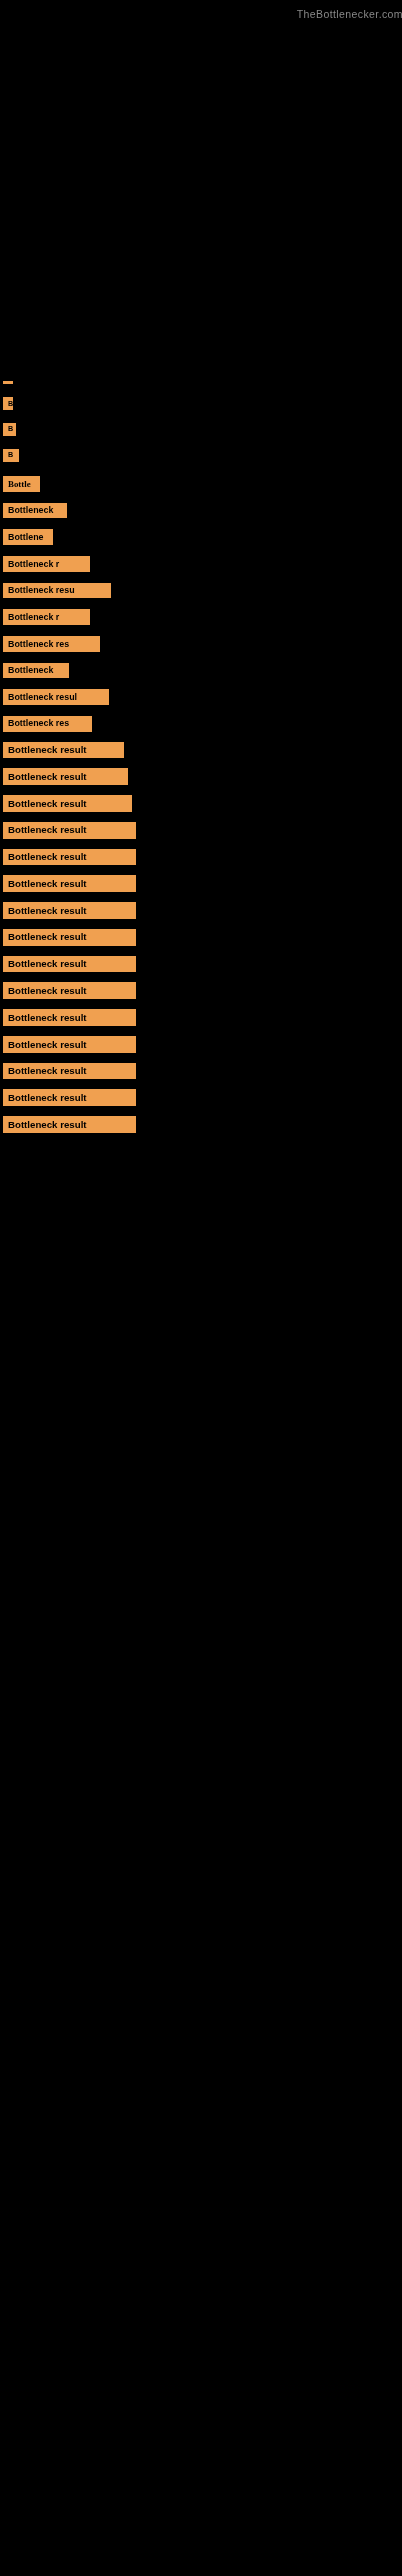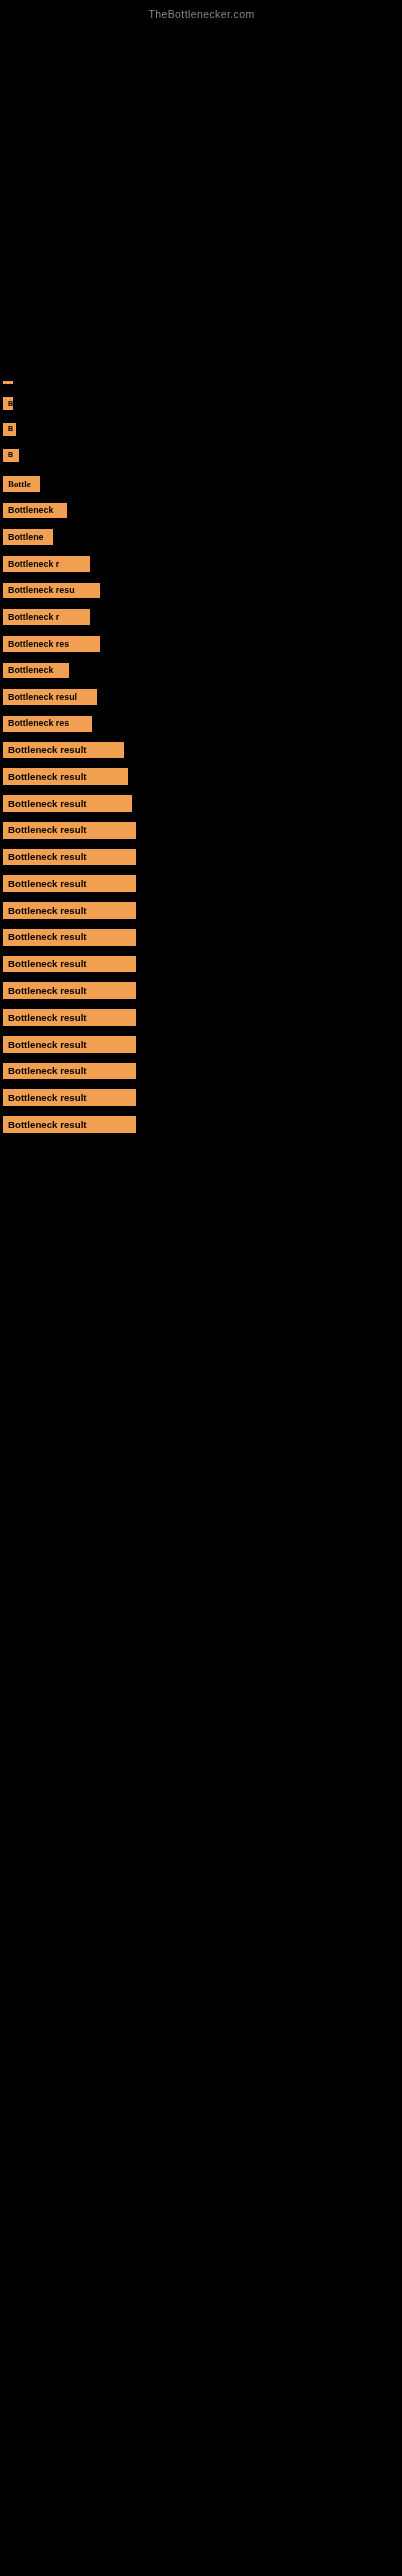--- a/index.html
+++ b/index.html
@@ -7,21 +7,21 @@
       background-color: #000;
       width: 403px;
       min-height: 2576px;
       font-family: Arial, sans-serif;
       position: relative;
       overflow-x: hidden;
     }
     .site-title {
       color: #888;
       font-size: 10.5px;
-      text-align: center;
+      text-align: right;
       padding: 8px 0 6.4px 0;
       letter-spacing: 0.4px;
     }
     .bar {
       background-color: #f0a050;
       color: #000;
       font-size: 9.7px;
       font-weight: bold;
       padding: 1.6px 4.8px;
       display: inline-block;
@@ -36,25 +36,25 @@
     
     .bar-row-1  { padding-top: 346px; }
     .bar-row-1  .bar { width: 1.6px; font-size: 7.2px; overflow: hidden; }
     .bar-row-2  .bar { width: 9.7px; font-size: 7.2px; overflow: hidden; }
     .bar-row-3  .bar { width: 13px; font-size: 7.2px; overflow: hidden; }
     .bar-row-4  .bar { width: 16px; font-size: 7.2px; overflow: hidden; }
     .bar-row-5  .bar { width: 37px; font-size: 8.9px; font-family: Liberation Serif, serif; }
     .bar-row-6  .bar { width: 64px; font-size: 8.9px; }
     .bar-row-7  .bar { width: 50px; font-size: 8.9px; }
     .bar-row-8  .bar { width: 87px; font-size: 8.9px; }
-    .bar-row-9  .bar { width: 97px; font-size: 8.9px; }
+    .bar-row-9  .bar { width: 108px; font-size: 8.9px; }
     .bar-row-10 .bar { width: 87px; font-size: 8.9px; }
     .bar-row-11 .bar { width: 97px; font-size: 8.9px; }
     .bar-row-12 .bar { width: 66px; font-size: 8.9px; }
-    .bar-row-13 .bar { width: 94px; font-size: 8.9px; }
+    .bar-row-13 .bar { width: 106px; font-size: 8.9px; }
     .bar-row-14 .bar { width: 89px; font-size: 8.9px; }
     .bar-row-15 .bar { width: 121px; font-size: 9.7px; }
     .bar-row-16 .bar { width: 125px; font-size: 9.7px; }
     .bar-row-17 .bar { width: 129px; font-size: 9.7px; }
     .bar-row-18 .bar { width: 133px; font-size: 9.7px; }
     .bar-row-19 .bar { width: 133px; font-size: 9.7px; }
     .bar-row-20 .bar { width: 133px; font-size: 9.7px; }
     .bar-row-21 .bar { width: 133px; font-size: 9.7px; }
     .bar-row-22 .bar { width: 133px; font-size: 9.7px; }
     .bar-row-23 .bar { width: 133px; font-size: 9.7px; }

